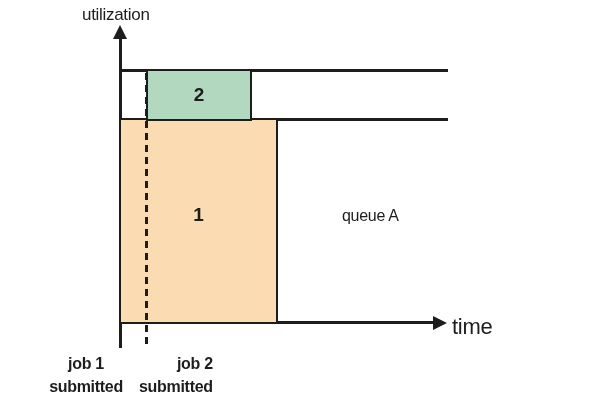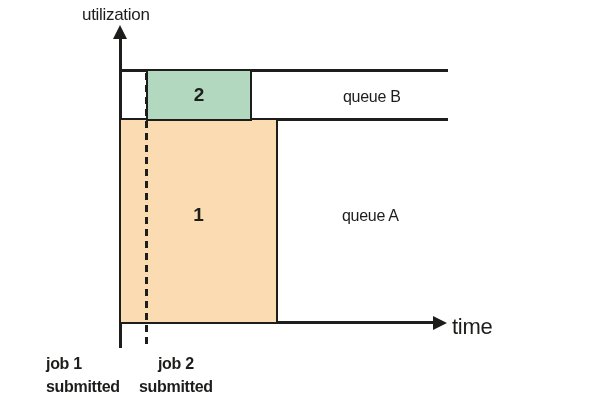--- a/index.html
+++ b/index.html
@@ -57,22 +57,22 @@
   }
 
   
   .lbl { font-size: 16px; font-weight: 400; letter-spacing: -0.3px; white-space: nowrap; }
   .y-axis-label { left: 82px;  top: 5px;   font-size: 17px; }
   .x-axis-label { left: 452px; top: 314px; font-size: 22px; }
   .queue-b-label { left: 343px; top: 88px; }
   .queue-a-label { left: 342px; top: 207px; }
 
   .event-label { font-size: 16px; font-weight: 700; letter-spacing: -0.3px; line-height: 23px; top: 352px; }
-  .event-job1 { left: 46px; width: 80px; text-align: left; }
-  .event-job2 { left: 139px; text-align: center; }
+  .event-job1 { left: 46px; width: 80px; text-align: center; }
+  .event-job2 { left: 139px; text-align: right; }
 </style>
 </head>
 <body>
 
 <div class="canvas">
 
   <div class="abs y-axis-line"></div>
   <div class="abs y-arrow"></div>
   <div class="abs x-axis-line"></div>
   <div class="abs x-arrow"></div>
@@ -86,21 +86,20 @@
 
   <div class="abs job-rect job2-rect" style="background-color: rgb(178, 216, 191);">
     <span class="job-num">2</span>
   </div>
 
   <div class="abs dashed-line"></div>
 
   <div class="abs lbl y-axis-label">utilization</div>
   <div class="abs lbl x-axis-label">time</div>
 
-  <div class="abs lbl queue-b-label">queue B</div>
   <div class="abs lbl queue-a-label">queue A</div>
 
   <div class="abs event-label event-job1">
     <div>job 1</div>
     <div>submitted</div>
   </div>
   <div class="abs event-label event-job2">
     <div>job 2</div>
     <div>submitted</div>
   </div>

